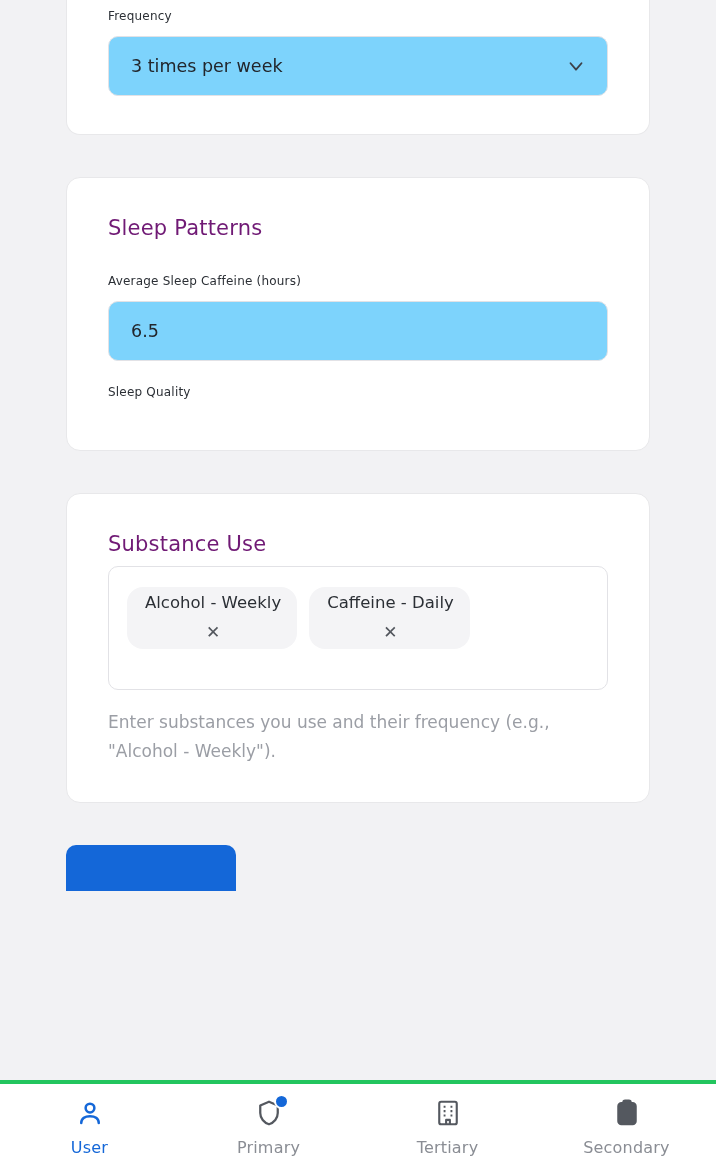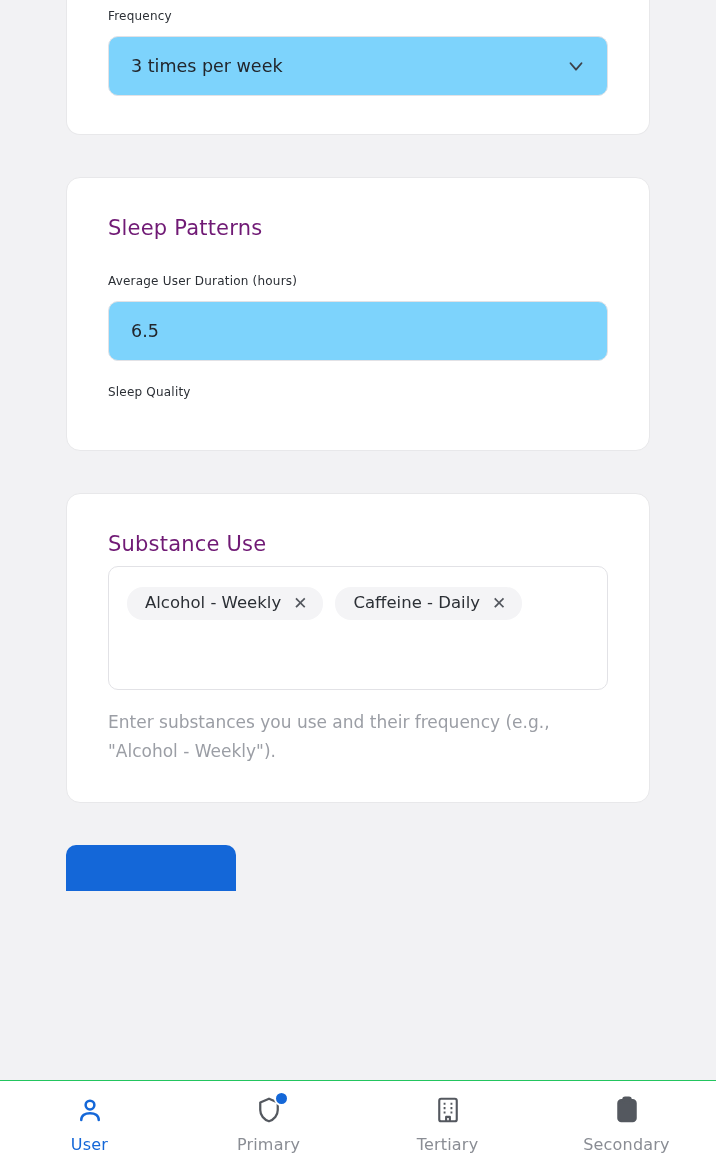--- a/index.html
+++ b/index.html
@@ -100,20 +100,21 @@
   .tag {
     display: inline-flex;
     align-items: center;
     gap: 12px;
     background: #f4f4f6;
     border-radius: 16px;
     padding: 8px 16px 8px 18px;
     font-size: 16.5px;
     color: #2b2f35;
     line-height: 1;
+    flex-direction: column;
   }
   .tag-x {
     font-size: 17px;
     color: #53575e;
     cursor: pointer;
     line-height: 1;
   }
   .helper {
     font-size: 17px;
     line-height: 1.72;
@@ -134,21 +135,21 @@
     overflow: hidden;
   }
 
   
   .tabbar {
     position: absolute;
     bottom: 0; left: 0;
     width: 716px;
     height: 92px;
     background: #ffffff;
-    border-top: 1px solid #22c55e;
+    border-top: 4px solid #22c55e;
     display: flex;
     align-items: flex-start;
     justify-content: space-around;
     padding-top: 12px;
   }
   .tab {
     width: 143px;
     display: flex;
     flex-direction: column;
     align-items: center;
@@ -203,21 +204,21 @@
           </div>
           <div class="spacer-bottom"></div>
         </div>
       </div>
 
       
       <div class="card">
         <div class="card-inner">
           <div class="card-title">Sleep Patterns</div>
 
-          <div class="field-label">Average User Duration (hours)</div>
+          <div class="field-label">Average Sleep Caffeine (hours)</div>
           <div class="control">
             <span>6.5</span>
           </div>
 
           <div class="field-label">Sleep Quality</div>
           <div class="spacer-bottom"></div>
         </div>
       </div>
 
       

